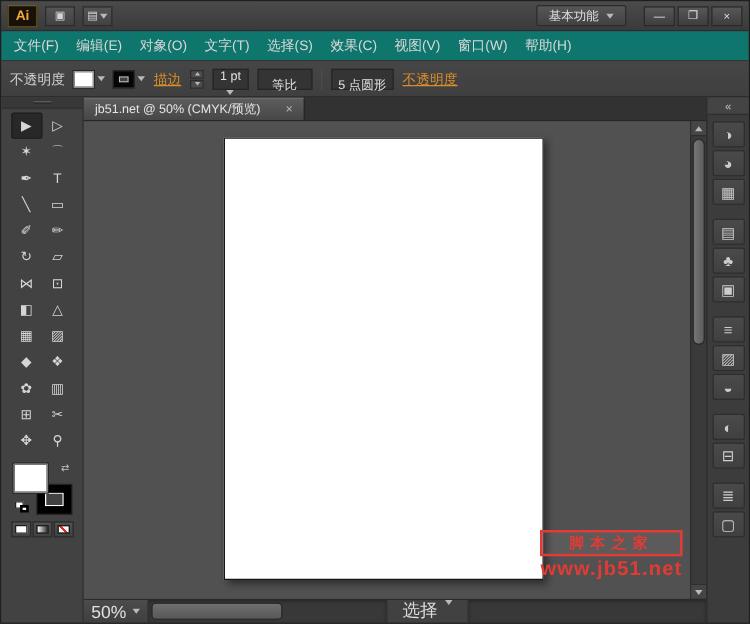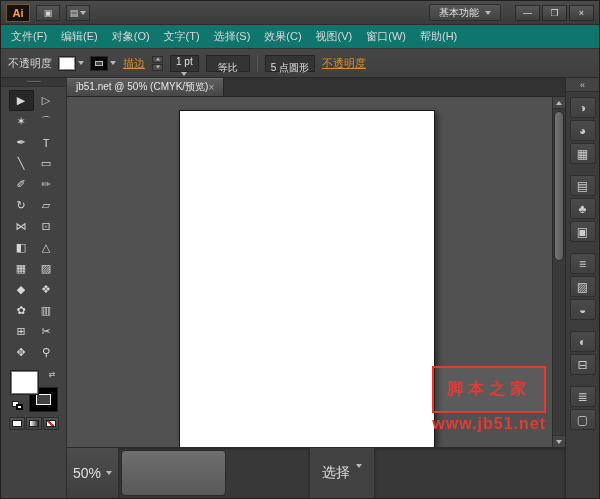--- a/index.html
+++ b/index.html
@@ -68,48 +68,48 @@
   .mini-row { display:flex; gap:1px; margin-top:6px; }
   .mini-btn { width:16px; height:13px; background:linear-gradient(#525252,#414141); border:1px solid #2b2b2b; display:flex; align-items:center; justify-content:center; }
   .mini-color { width:10px; height:7px; background:#fff; border:1px solid #1e1e1e; }
   .mini-grad { width:10px; height:7px; background:linear-gradient(90deg,#fff,#2e2e2e); border:1px solid #1e1e1e; }
   .mini-none { width:10px; height:7px; border:1px solid #1e1e1e;
     background:linear-gradient(45deg,#fff 38%, #e22 38%, #e22 58%, #fff 58%); }
 
   
   .center { flex:1; display:flex; flex-direction:column; min-width:0; }
   .tabbar { flex:0 0 19px; background:#323232; border-bottom:1px solid #262626; display:flex; align-items:stretch; }
-  .tab { display:flex; align-items:center; gap:0; padding:0 9px; background:linear-gradient(#5e5e5e,#474747);
+  .tab { display:flex; align-items:center; gap:20px; padding:0 9px; background:linear-gradient(#5e5e5e,#474747);
     border-right:1px solid #262626; box-shadow:inset 0 1px 0 #6e6e6e; font-size:10px; color:#e6e6e6; }
   .tab-close { color:#b5b5b5; font-size:10px; }
   .canvas-row { flex:1; display:flex; min-height:0; }
   .canvas { flex:1; position:relative; background:#515151; overflow:hidden; }
   .artboard { position:absolute; left:112px; top:13px; width:256px; height:354px; background:var(--artboard-white,#fff);
     border:1px solid #161616; box-shadow:3px 3px 6px rgba(0,0,0,.45); }
   .watermark { position:absolute; right:6px; bottom:14px; text-align:center; }
-  .watermark-box { border:2px solid var(--watermark-red,#e23b35); padding:11px 7px; color:var(--watermark-red,#e23b35);
-    font-weight:bold; font-size:16px; letter-spacing:5px; background:rgba(255,255,255,0.06); }
+  .watermark-box { border:2px solid var(--watermark-red,#e23b35); padding:0 7px; color:var(--watermark-red,#e23b35);
+    font-weight:bold; font-size:12px; letter-spacing:5px; background:rgba(255,255,255,0.06); }
   .watermark-url { color:var(--watermark-red,#e23b35); font-size:16px; font-weight:bold; margin-top:2px; letter-spacing:1px; }
 
   
   .vscroll { flex:0 0 13px; background:#3a3a3a; border-left:1px solid #2c2c2c; display:flex; flex-direction:column; }
   .vs-arrow { flex:0 0 12px; display:flex; align-items:center; justify-content:center; background:#454545; border-bottom:1px solid #2e2e2e; }
   .vs-arrow.bottom { border-top:1px solid #2e2e2e; border-bottom:none; }
   .vs-track { flex:1; position:relative; }
   .vs-thumb { position:absolute; top:2px; left:1px; right:1px; height:46%; border-radius:5px;
     background:linear-gradient(90deg,#757575,#5d5d5d); border:1px solid #2a2a2a; }
 
   
   .statusbar { flex:0 0 17px; background:#414141; border-top:1px solid #2a2a2a; display:flex; align-items:stretch; font-size:14px; }
   .zoom-box { flex:0 0 52px; display:flex; align-items:center; justify-content:space-between; padding:0 6px;
     background:linear-gradient(#4c4c4c,#3f3f3f); border-right:1px solid #2e2e2e; color:#e0e0e0; }
   .sb-track { flex:1; background:#383838; box-shadow:inset 0 1px 3px rgba(0,0,0,.35); position:relative; }
   .sb-thumb { position:absolute; left:2px; top:2px; bottom:2px; width:55%; border-radius:4px;
     background:linear-gradient(#6f6f6f,#585858); border:1px solid #2a2a2a; }
-  .tool-status { flex:0 0 auto; display:flex; align-items:flex-start; gap:6px; padding:16px 12px; color:#dcdcdc;
+  .tool-status { flex:0 0 auto; display:flex; align-items:flex-start; gap:6px; padding:0 12px; color:#dcdcdc;
     background:#414141; border-left:1px solid #2e2e2e; border-right:1px solid #2e2e2e; }
 
   
   .dock { flex:0 0 34px; background:#3c3c3c; border-left:1px solid #2a2a2a; display:flex; flex-direction:column; align-items:center; }
   .dock-header { width:100%; flex:0 0 14px; display:flex; align-items:center; justify-content:center; color:#c5c5c5;
     font-size:9px; background:#444; border-bottom:1px solid #2e2e2e; margin-bottom:5px; }
   .dock-icons { display:flex; flex-direction:column; align-items:center; }
   .dock-icon { width:26px; height:21px; margin-bottom:2px; display:flex; align-items:center; justify-content:center;
     color:#cccccc; font-size:12px; background:linear-gradient(#4a4a4a,#404040); border:1px solid #2e2e2e; border-radius:2px; }
   .dock-icon.group_end { margin-bottom:11px; }

